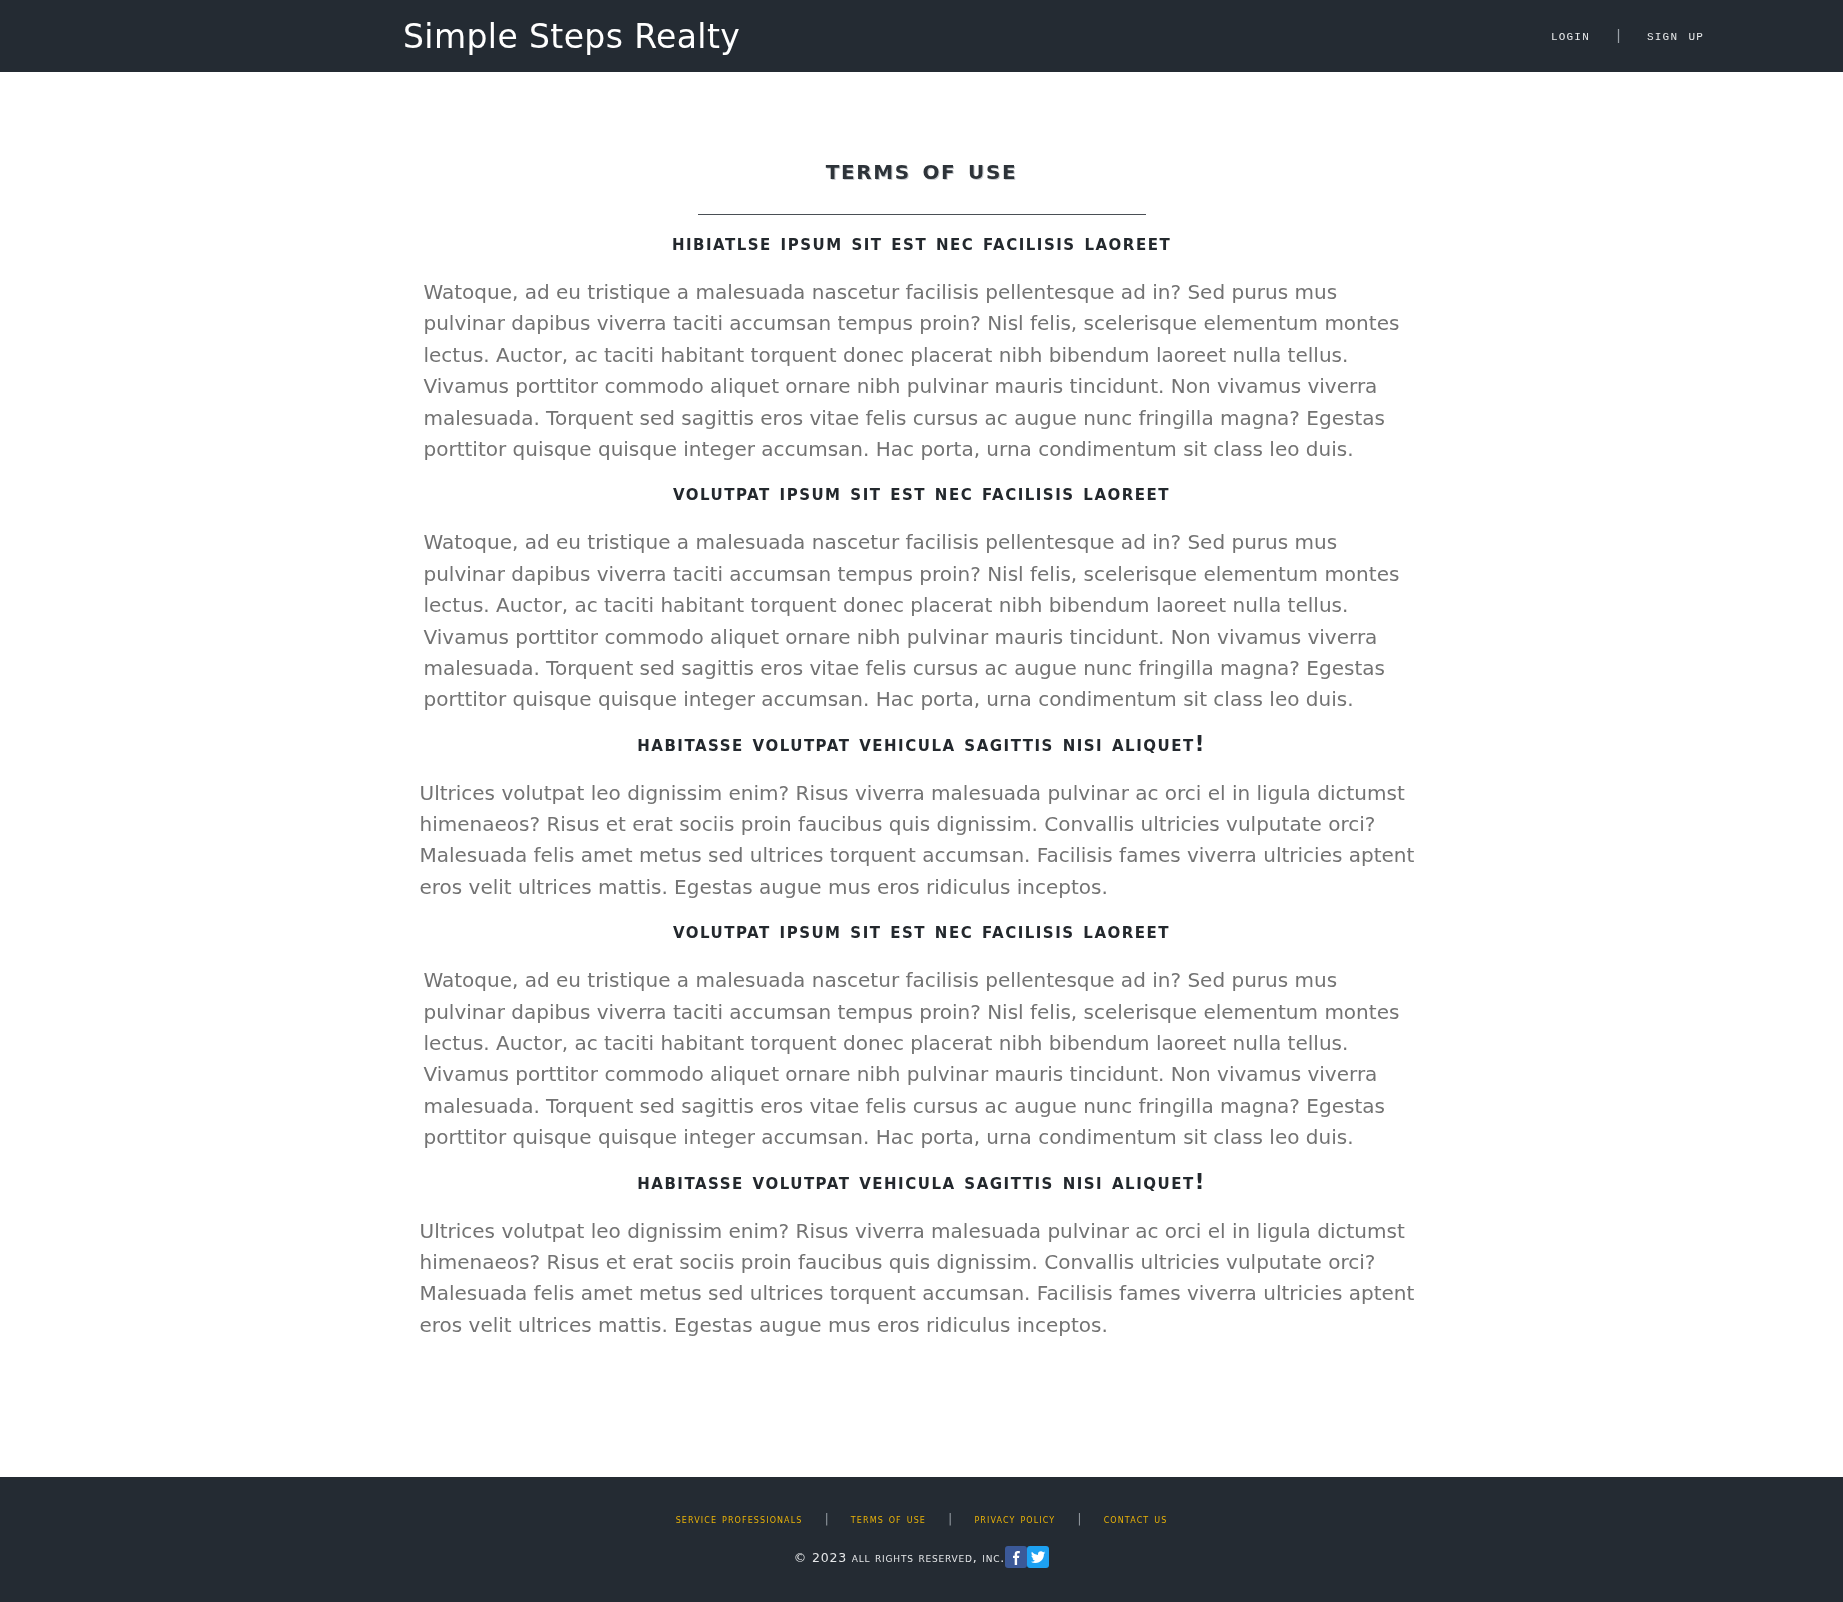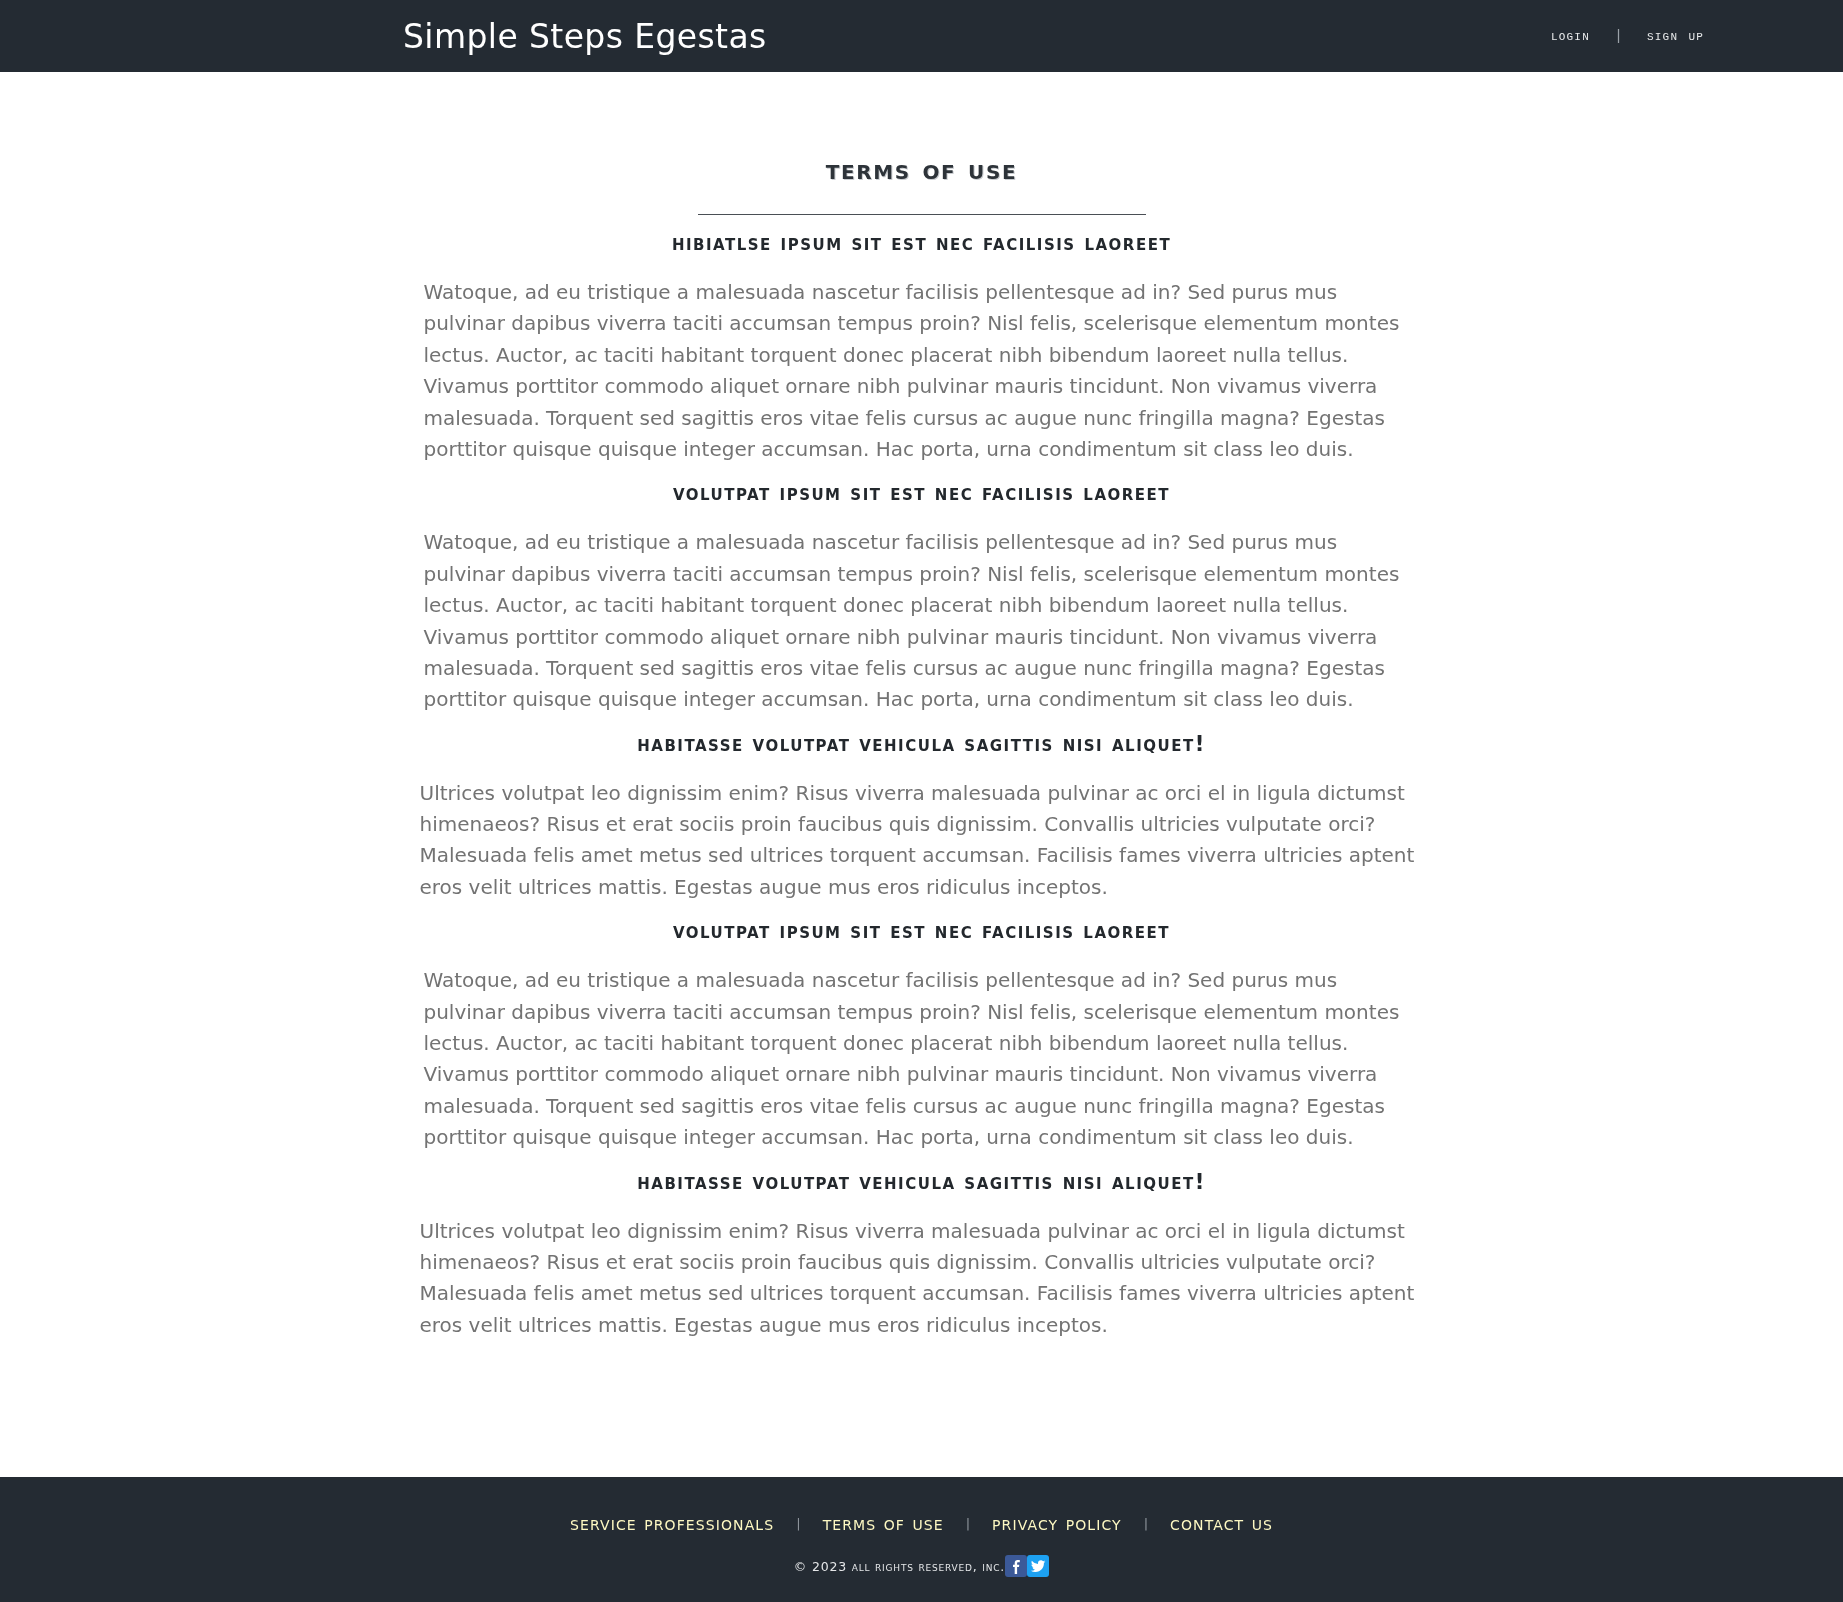--- a/index.html
+++ b/index.html
@@ -115,23 +115,23 @@
     padding: 34px 0 0 0;
     color: #e9ebec;
   }
   .footer-links {
     display: flex;
     justify-content: center;
     align-items: center;
     gap: 0;
   }
   .footer-links a {
-    color: #fef9c3;
+    color: #eab308;
     text-decoration: none;
-    font-size: 20px;
+    font-size: 12px;
     font-variant: small-caps;
     text-transform: lowercase;
     letter-spacing: 1.1px;
     padding: 0 22px;
   }
   .footer-links .divider { color: #8f969d; font-size: 13px; }
   .footer-bottom {
     display: flex;
     justify-content: center;
     align-items: center;
@@ -154,21 +154,21 @@
     cursor: pointer;
   }
   .social.facebook { background: #3b5998; }
   .social.twitter  { background: #1da1f2; }
   .social svg { display: block; }
 </style>
 </head>
 <body>
 
 <header class="site-header">
-  <div class="brand">Simple Steps Egestas</div>
+  <div class="brand">Simple Steps Realty</div>
   <nav class="header-nav">
     <a href="#">Login</a>
     <span class="divider">|</span>
     <a href="#">Sign Up</a>
   </nav>
 </header>
 
 <main class="page-main">
   <div class="content-wrap">
     <h1 class="page-title">Terms of Use</h1>

